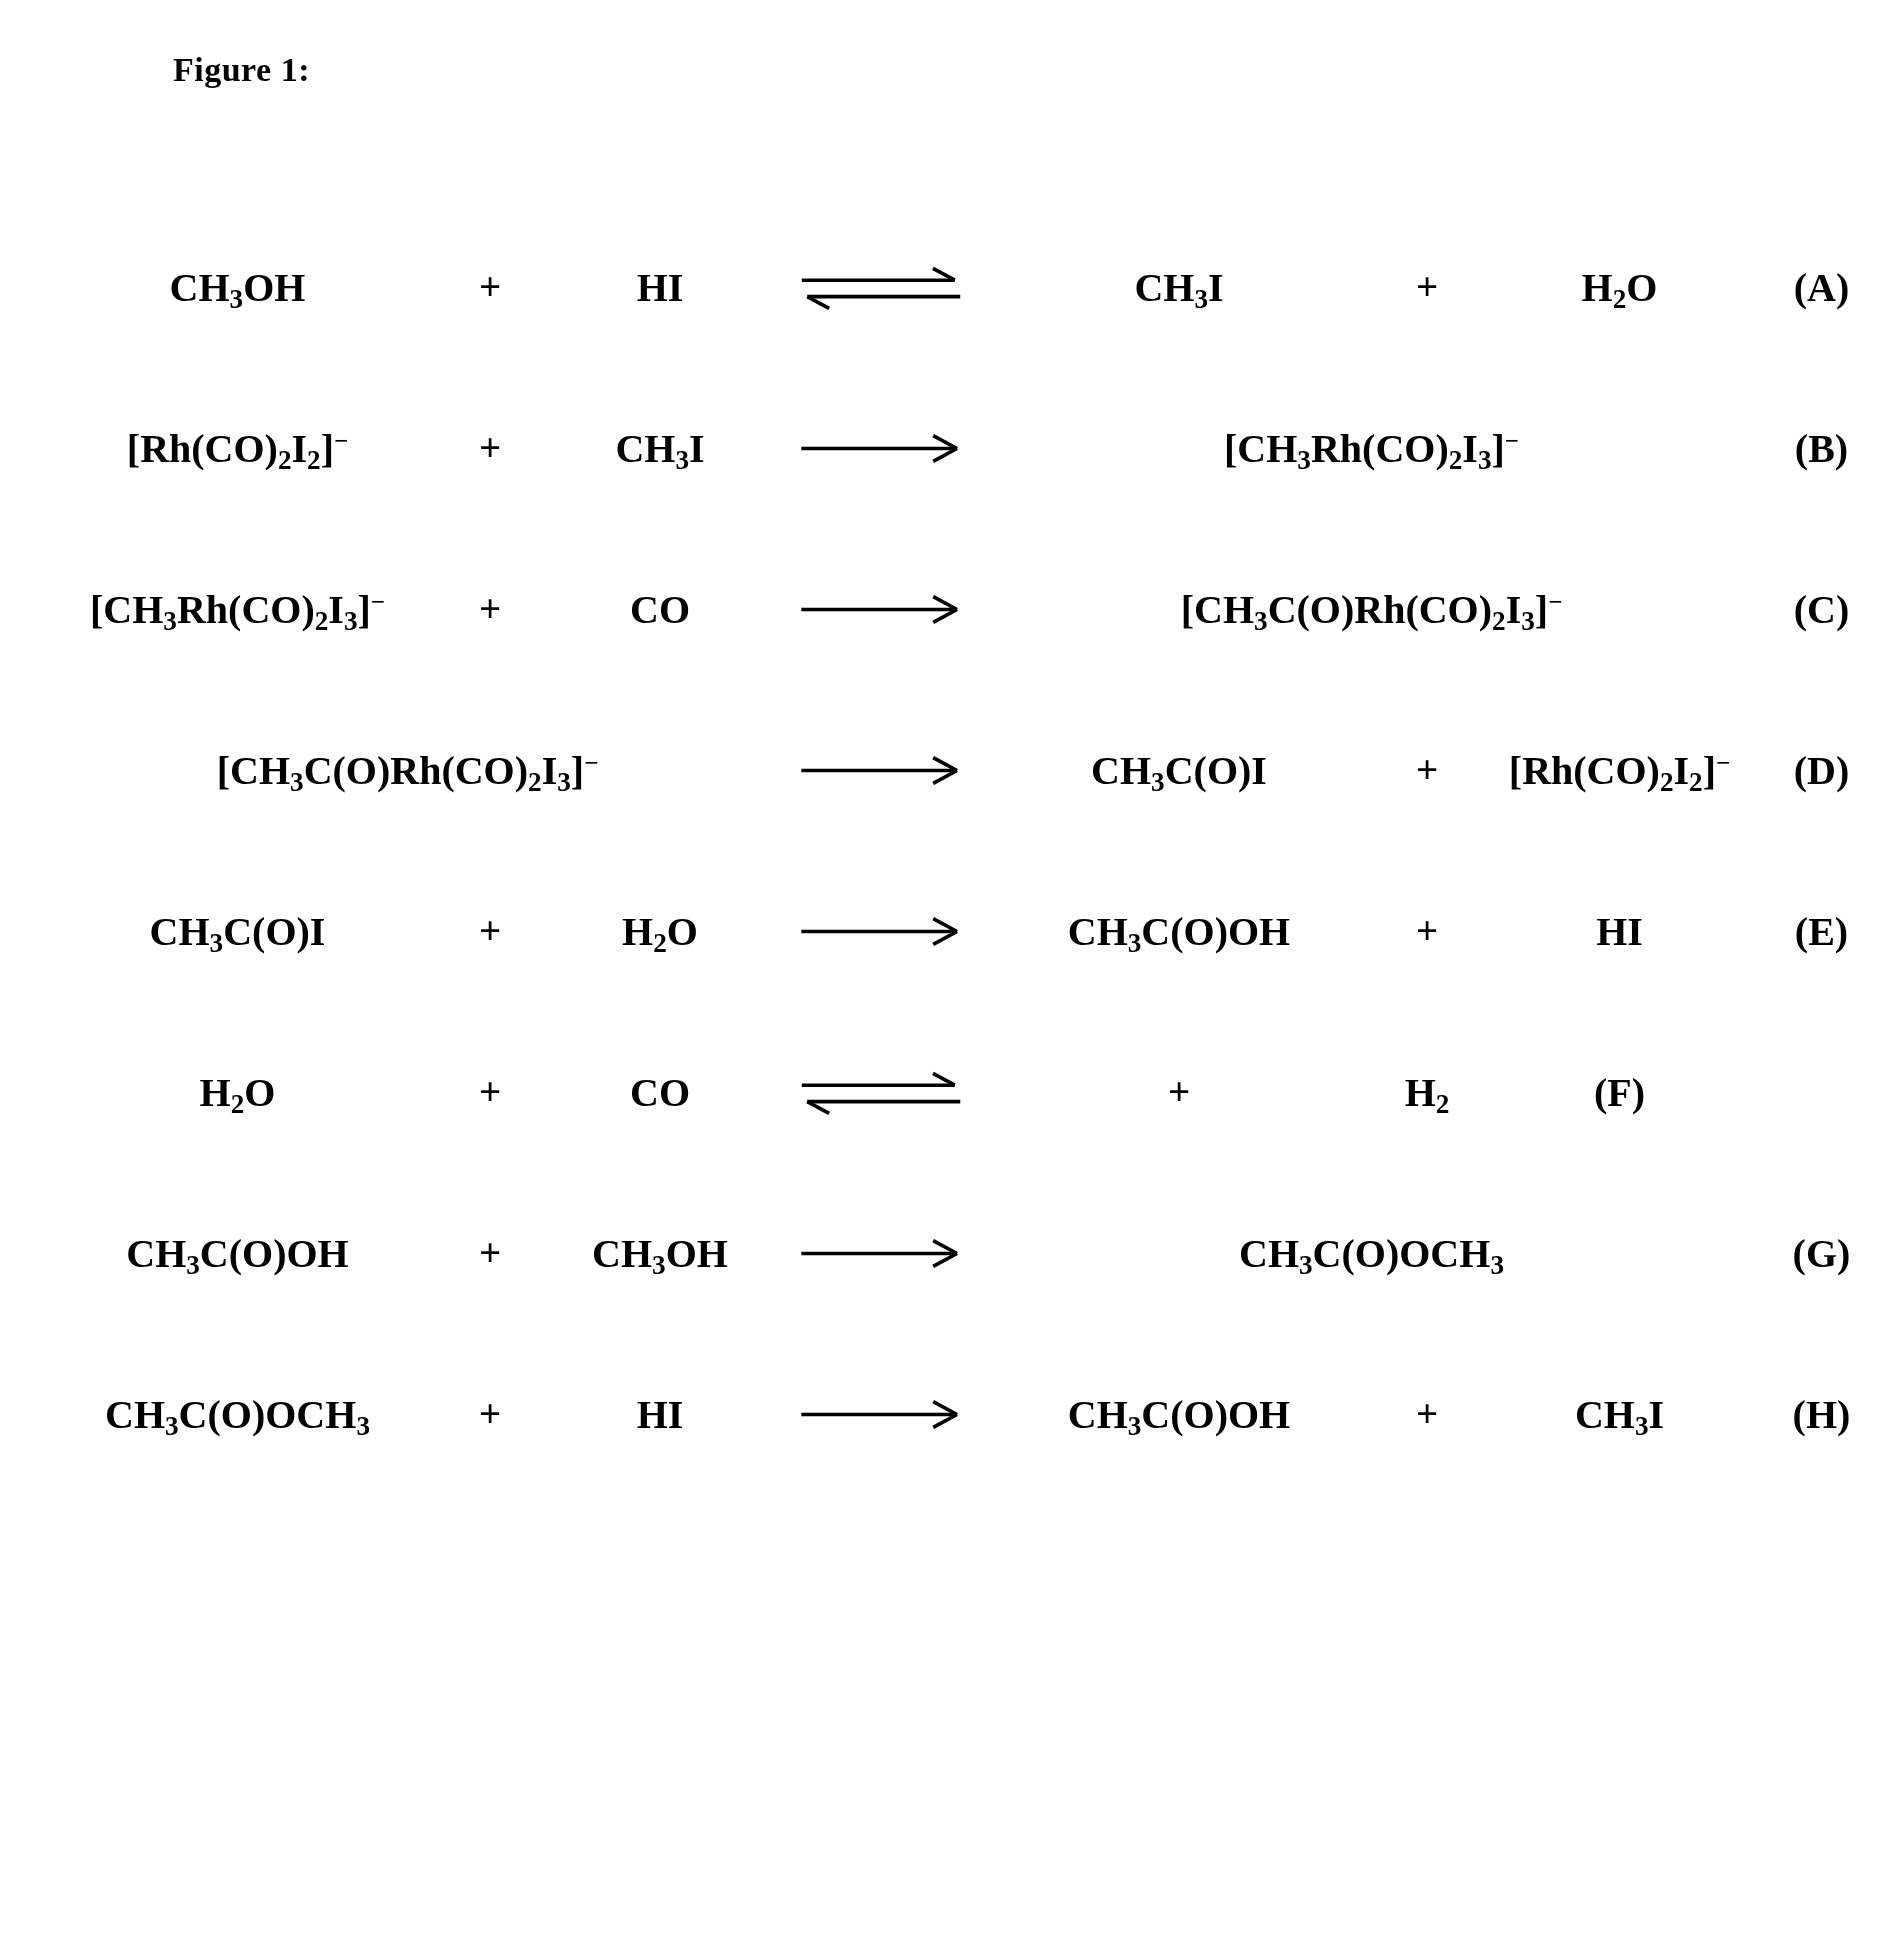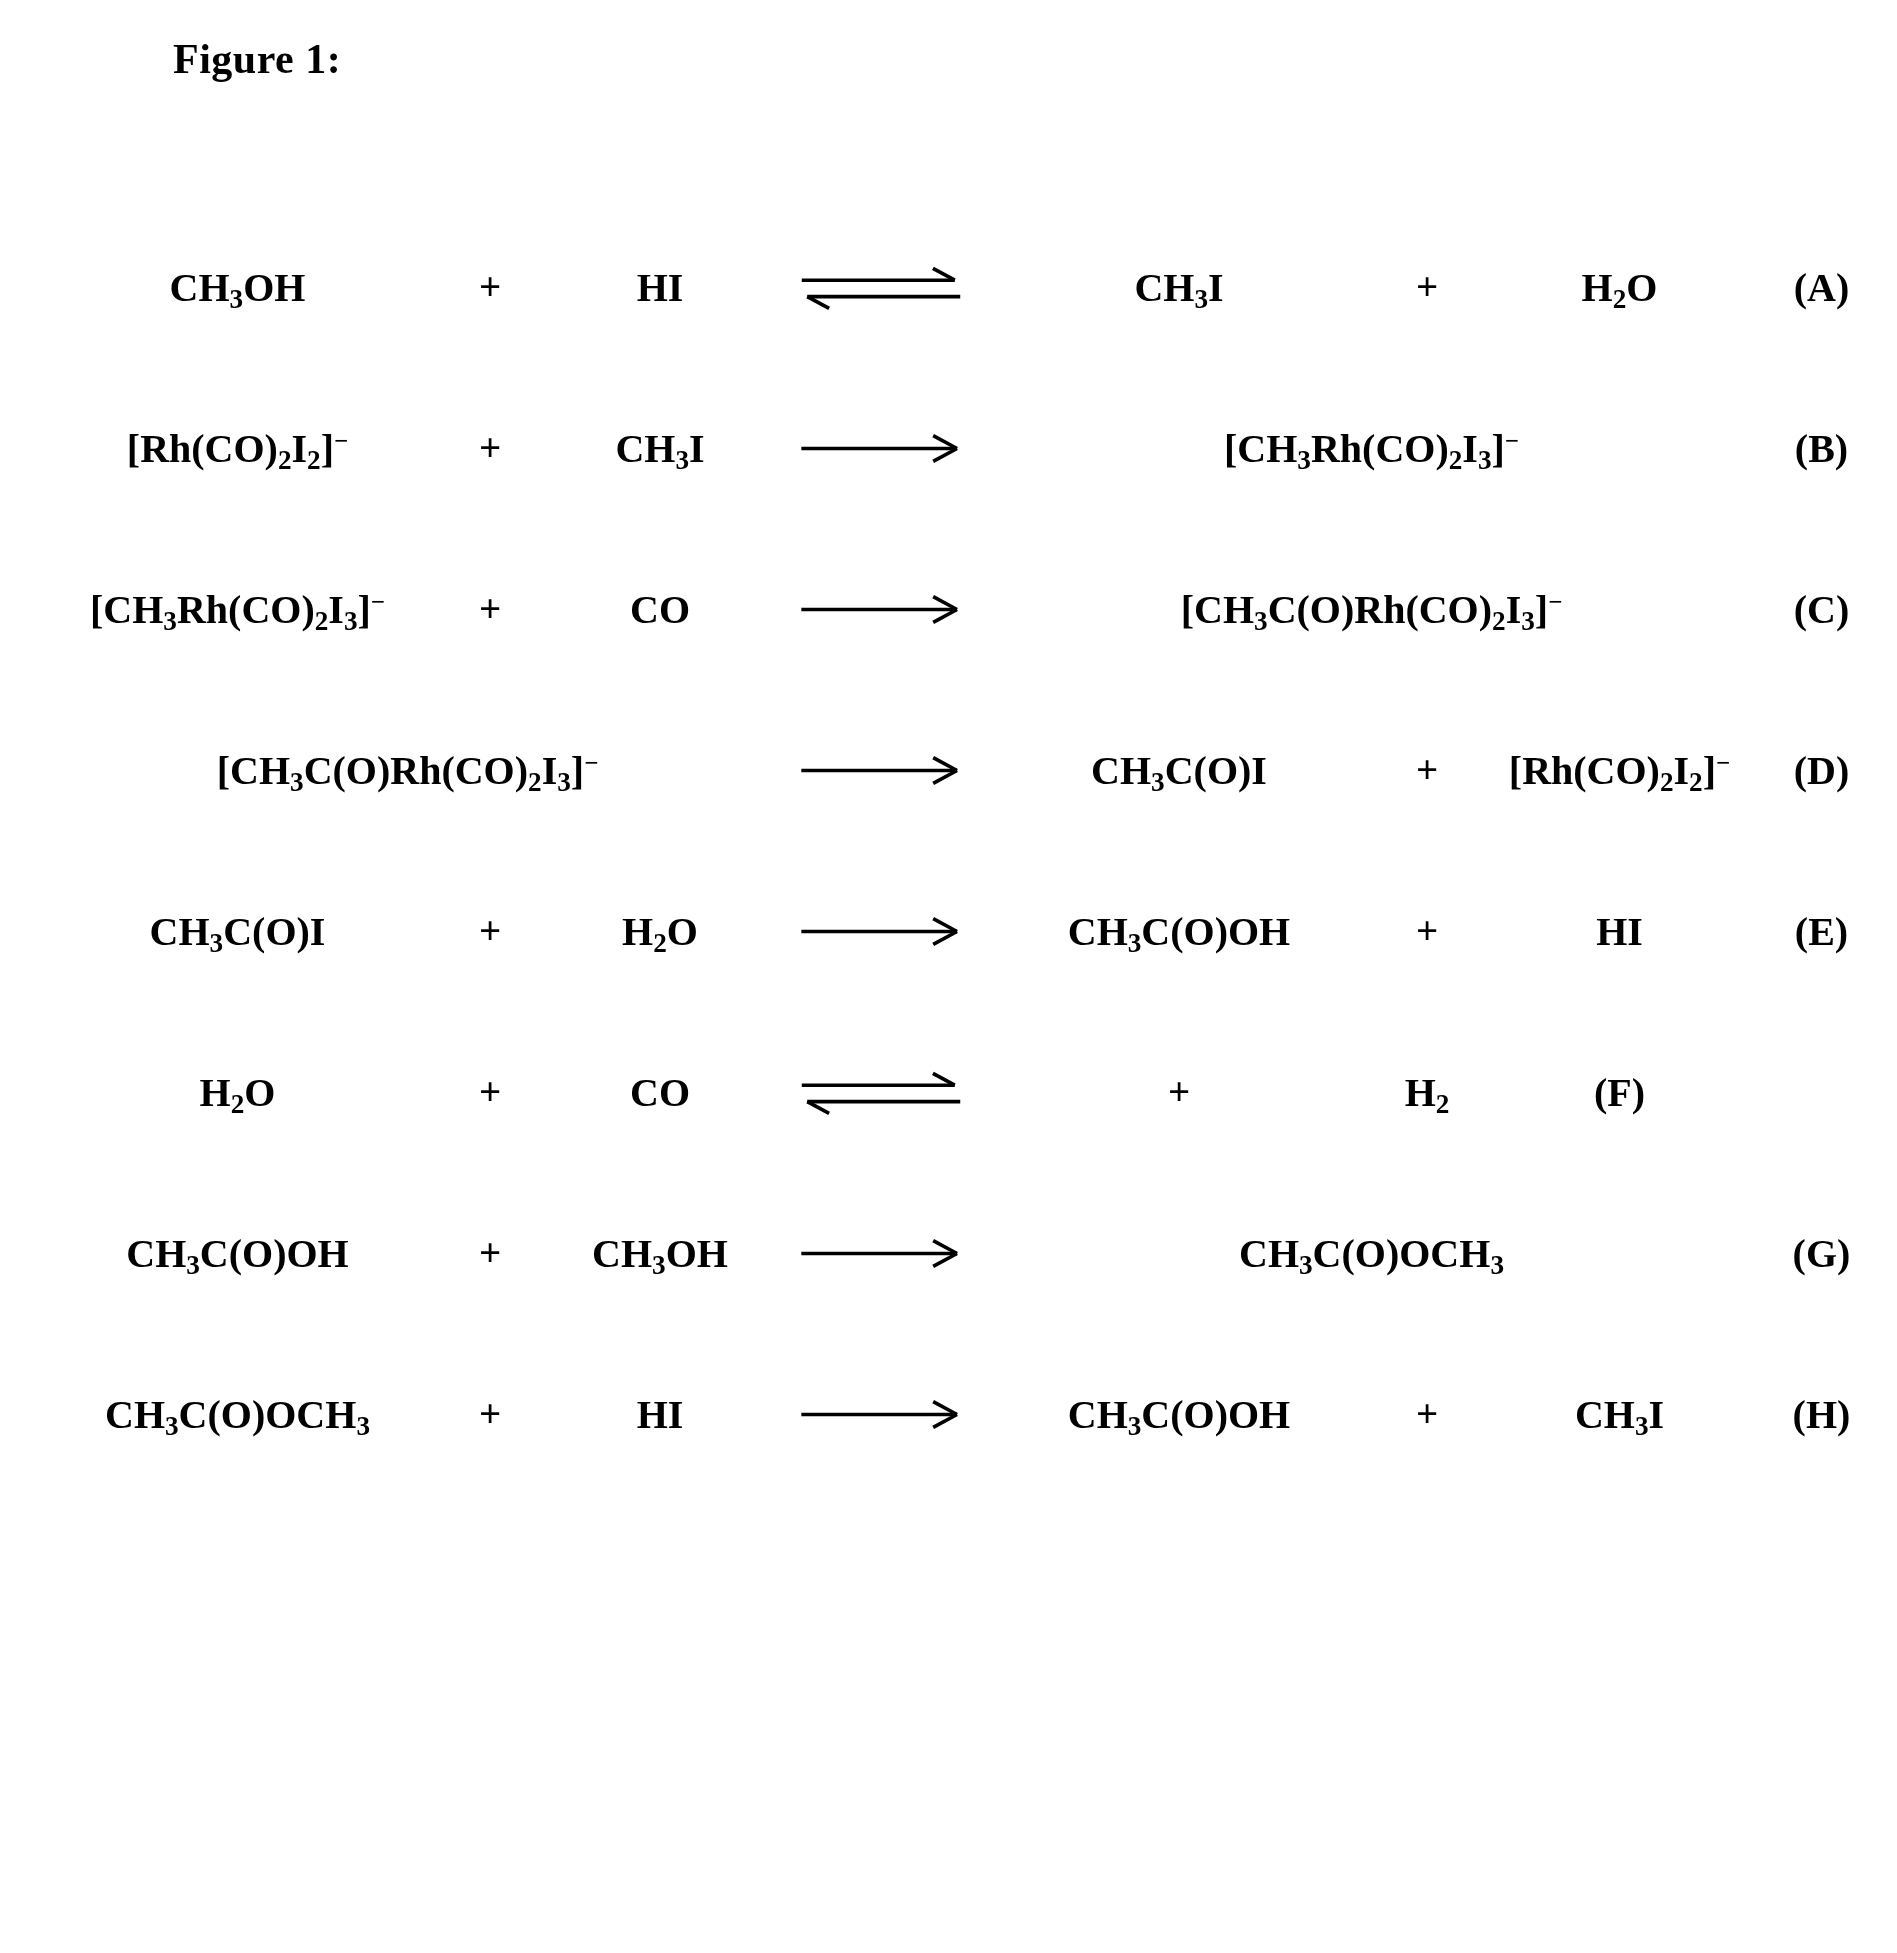--- a/index.html
+++ b/index.html
@@ -21,22 +21,22 @@
     position: relative;
     width: 1897px;
     height: 1953px;
     box-sizing: border-box;
   }
 
   
   .figure-caption {
     position: absolute;
     left: 173px;
-    top: 35px;
-    font-size: 42px;
+    top: 51px;
+    font-size: 34px;
     font-weight: bold;
     letter-spacing: 0.5px;
     white-space: nowrap;
   }
 
   
   .scheme {
     position: absolute;
     left: 0;
     top: 207px;

